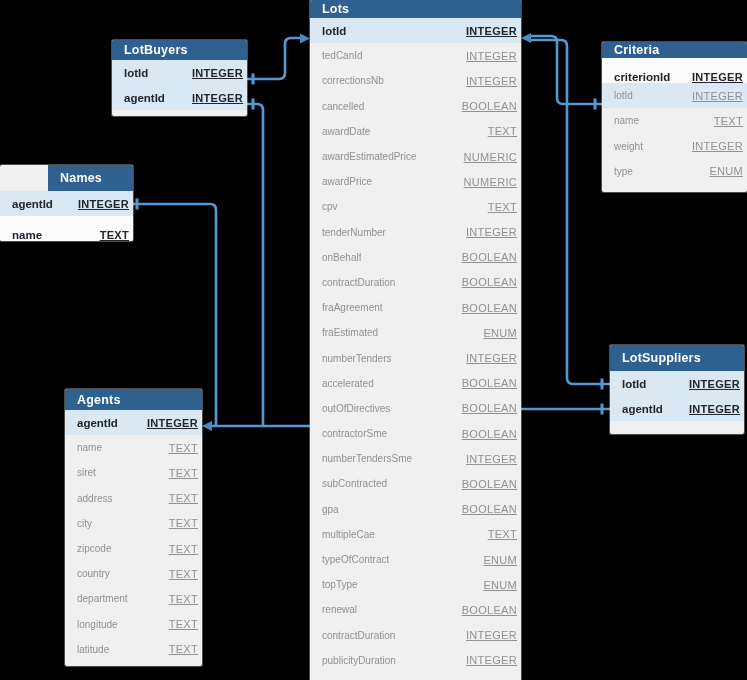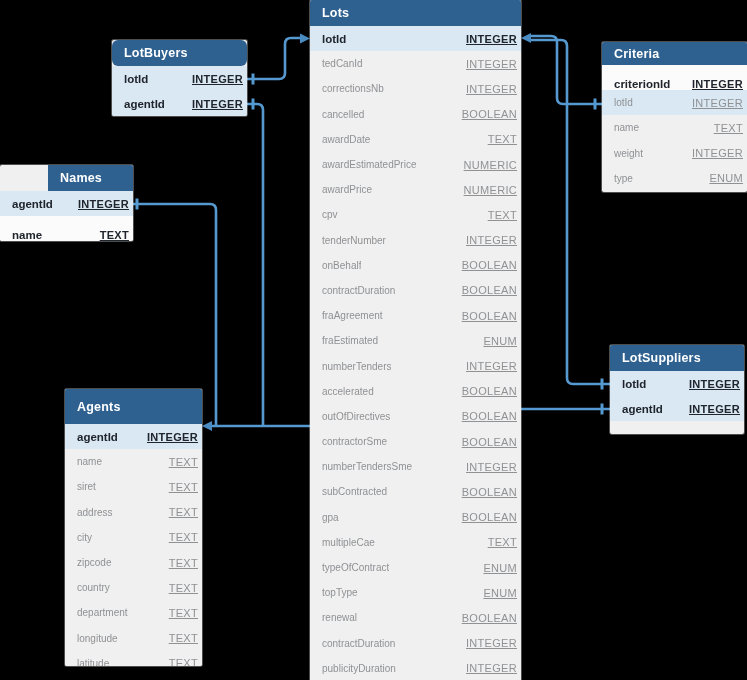--- a/index.html
+++ b/index.html
@@ -48,21 +48,21 @@
     <rect x="251.5" y="73.5" width="3" height="11" fill="#5599d0"></rect>
     <rect x="251.5" y="98.5" width="3" height="11" fill="#5599d0"></rect>
     <rect x="135.5" y="198.5" width="3" height="11" fill="#5599d0"></rect>
     <rect x="593.5" y="98.5" width="3" height="11" fill="#5599d0"></rect>
     <rect x="600.5" y="378.5" width="3" height="11" fill="#5599d0"></rect>
     <rect x="600.5" y="403.5" width="3" height="11" fill="#5599d0"></rect>
   </svg>
 
 <div id="canvas">
     <div class="tbl" style="left: 310px; top: 0px; width: 211px; height: 681.2px;">
-      <div class="tbl-header" style="height: 26px; text-align: center;">Lots</div>
+      <div class="tbl-header" style="height: 18px; text-align: center;">Lots</div>
       <div class="row pk hl">
         <span class="col-name">lotId</span>
         <span class="col-type">INTEGER</span>
       </div>
       <div class="row">
         <span class="col-name">tedCanId</span>
         <span class="col-type">INTEGER</span>
       </div>
       <div class="row">
         <span class="col-name">correctionsNb</span>
@@ -155,21 +155,21 @@
       <div class="row">
         <span class="col-name">contractDuration</span>
         <span class="col-type">INTEGER</span>
       </div>
       <div class="row">
         <span class="col-name">publicityDuration</span>
         <span class="col-type">INTEGER</span>
       </div>
     </div>
     <div class="tbl" style="left: 112px; top: 40px; width: 135px; height: 76.4px;">
-      <div class="tbl-header" style="height: 26px; border-radius: 6px;">LotBuyers</div>
+      <div class="tbl-header" style="height: 20px;">LotBuyers</div>
       <div class="row pk hl">
         <span class="col-name">lotId</span>
         <span class="col-type">INTEGER</span>
       </div>
       <div class="row pk hl">
         <span class="col-name">agentId</span>
         <span class="col-type">INTEGER</span>
       </div>
     </div>
     <div class="tbl" style="left: 0px; top: 165px; width: 133px; height: 76.4px;">
@@ -177,21 +177,21 @@
       <div class="row pk hl">
         <span class="col-name">agentId</span>
         <span class="col-type">INTEGER</span>
       </div>
       <div class="row pk plain">
         <span class="col-name">name</span>
         <span class="col-type">TEXT</span>
       </div>
     </div>
     <div class="tbl" style="left: 65px; top: 389px; width: 137px; height: 277px;">
-      <div class="tbl-header" style="height: 35px;">Agents</div>
+      <div class="tbl-header" style="height: 21px;">Agents</div>
       <div class="row pk hl">
         <span class="col-name">agentId</span>
         <span class="col-type">INTEGER</span>
       </div>
       <div class="row">
         <span class="col-name">name</span>
         <span class="col-type">TEXT</span>
       </div>
       <div class="row">
         <span class="col-name">siret</span>
@@ -220,21 +220,21 @@
       <div class="row">
         <span class="col-name">longitude</span>
         <span class="col-type">TEXT</span>
       </div>
       <div class="row">
         <span class="col-name">latitude</span>
         <span class="col-type">TEXT</span>
       </div>
     </div>
     <div class="tbl" style="left: 602px; top: 42px; width: 145px; height: 150px;">
-      <div class="tbl-header" style="height: 23px; text-align: center;">Criteria</div>
+      <div class="tbl-header" style="height: 16px; text-align: center;">Criteria</div>
       <div class="row pk plain">
         <span class="col-name">criterionId</span>
         <span class="col-type">INTEGER</span>
       </div>
       <div class="row hl">
         <span class="col-name">lotId</span>
         <span class="col-type">INTEGER</span>
       </div>
       <div class="row">
         <span class="col-name">name</span>

